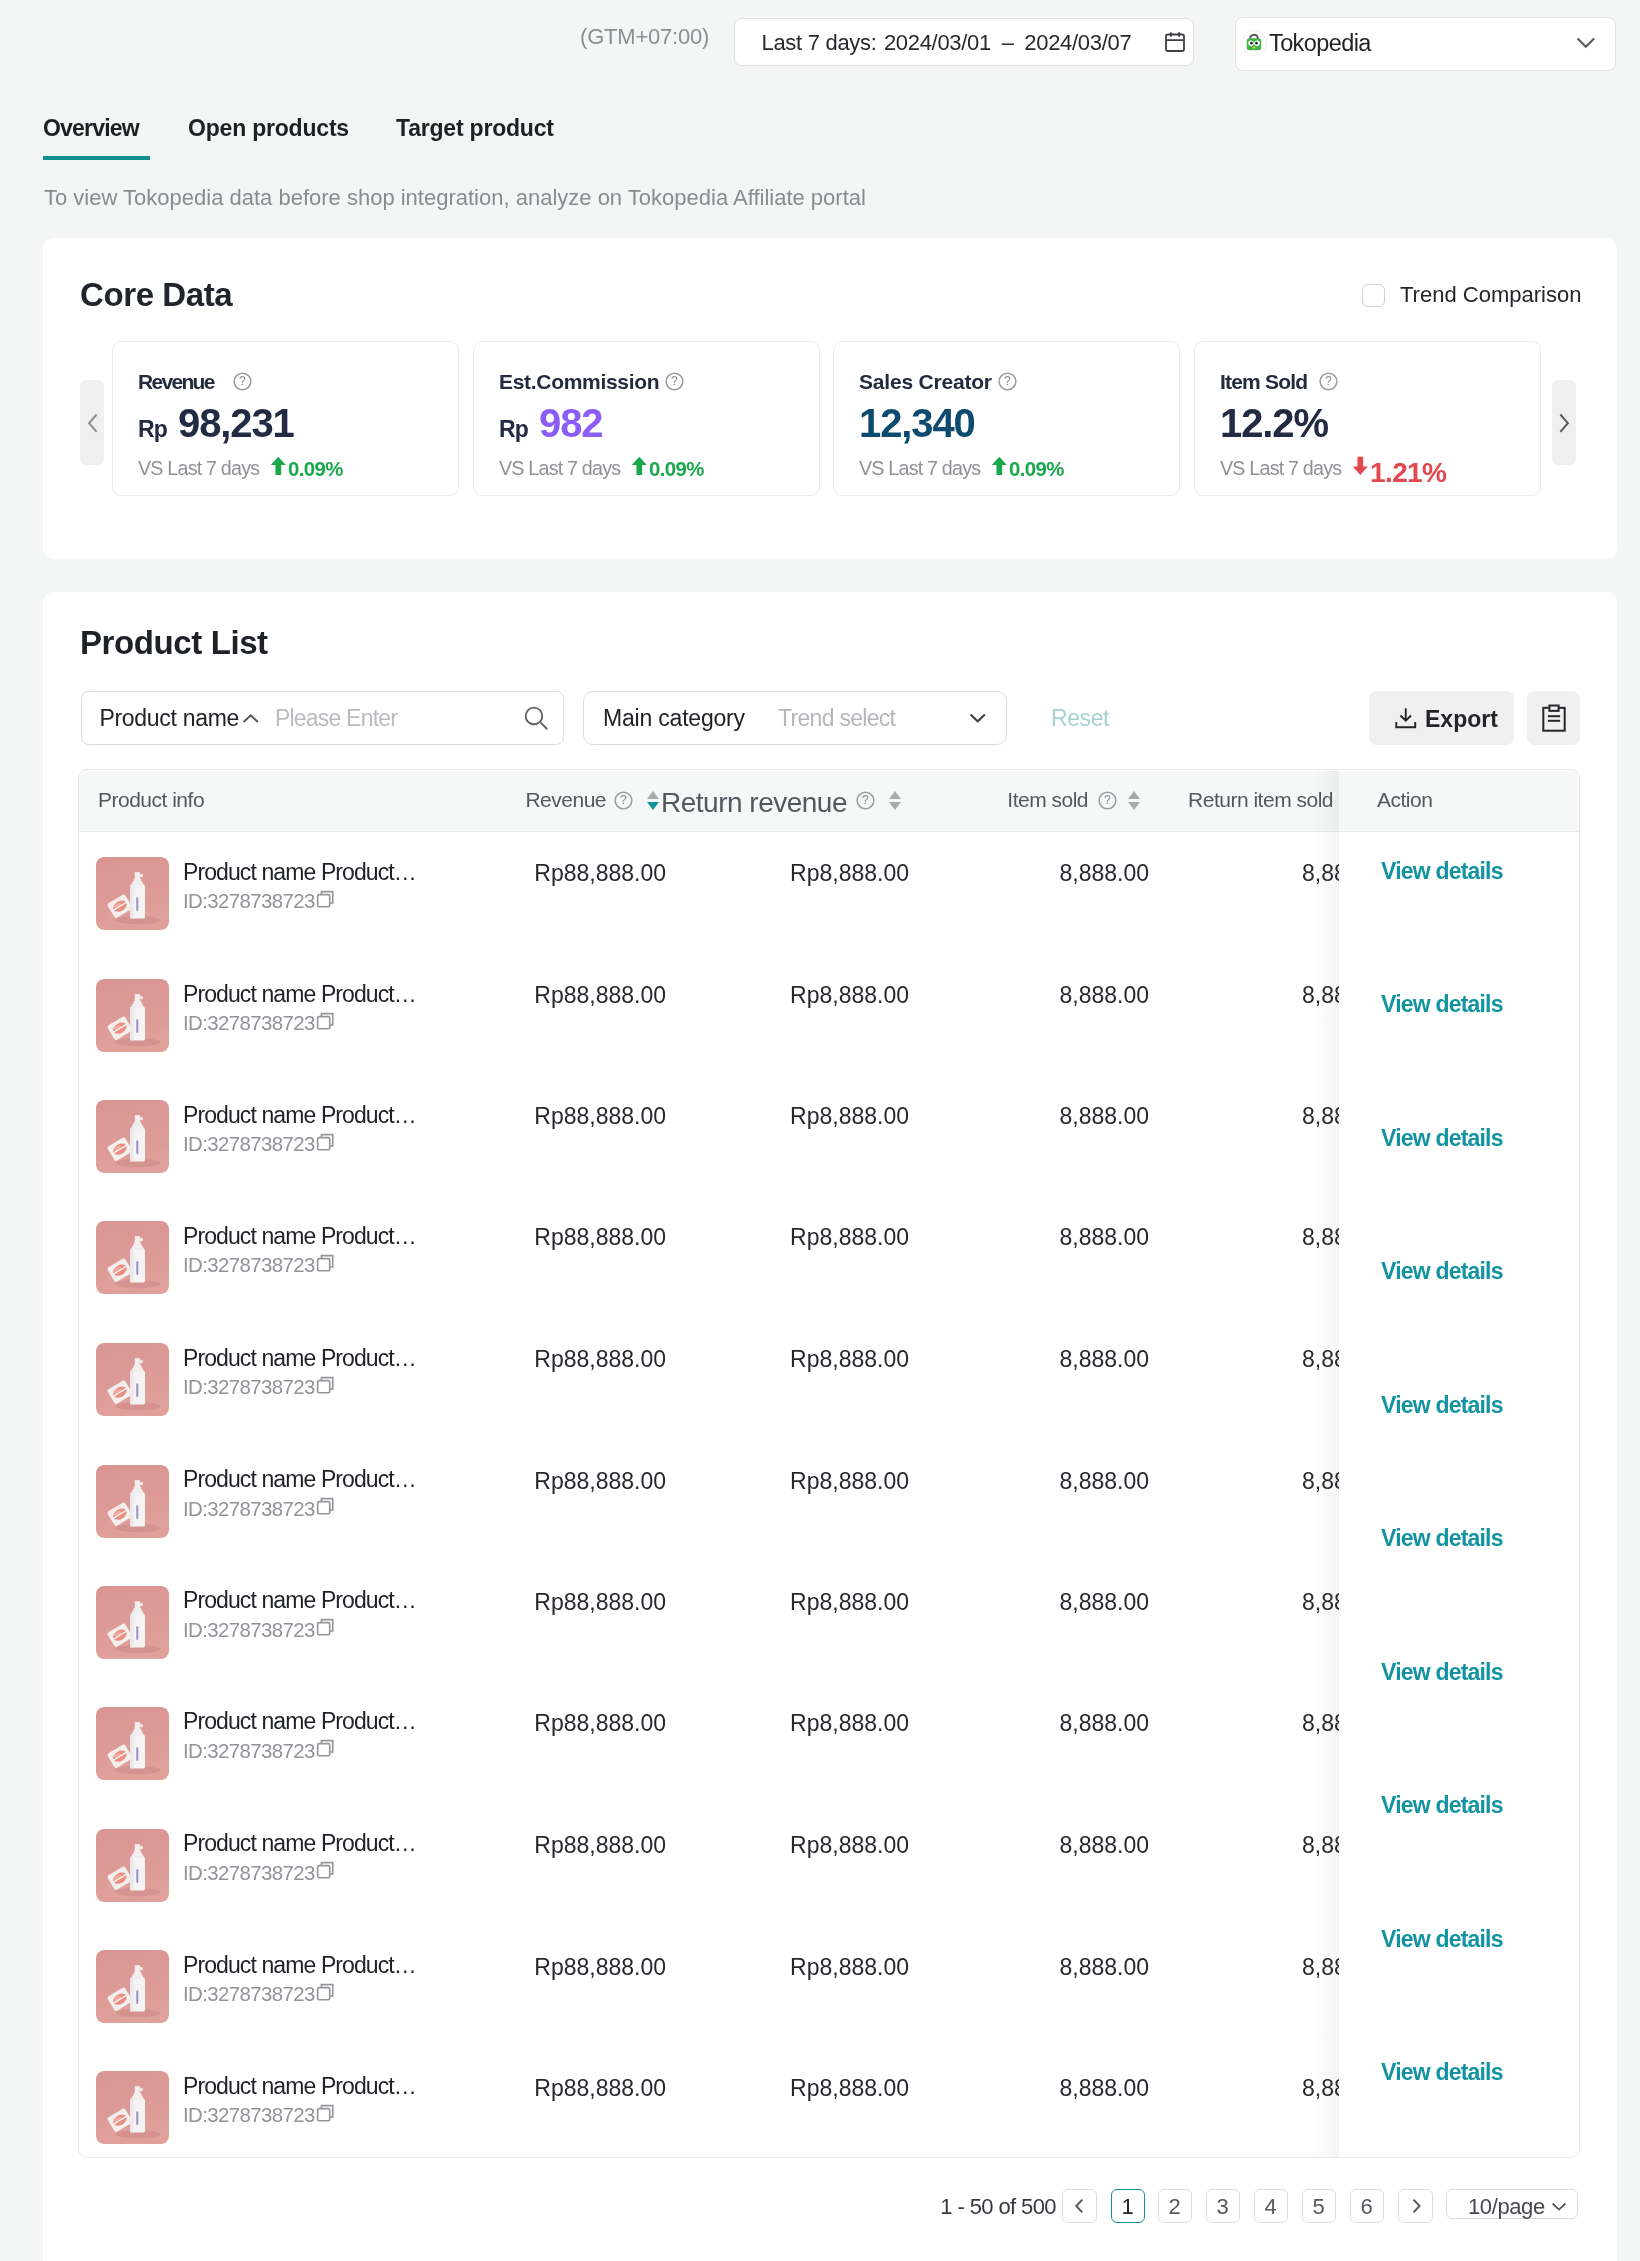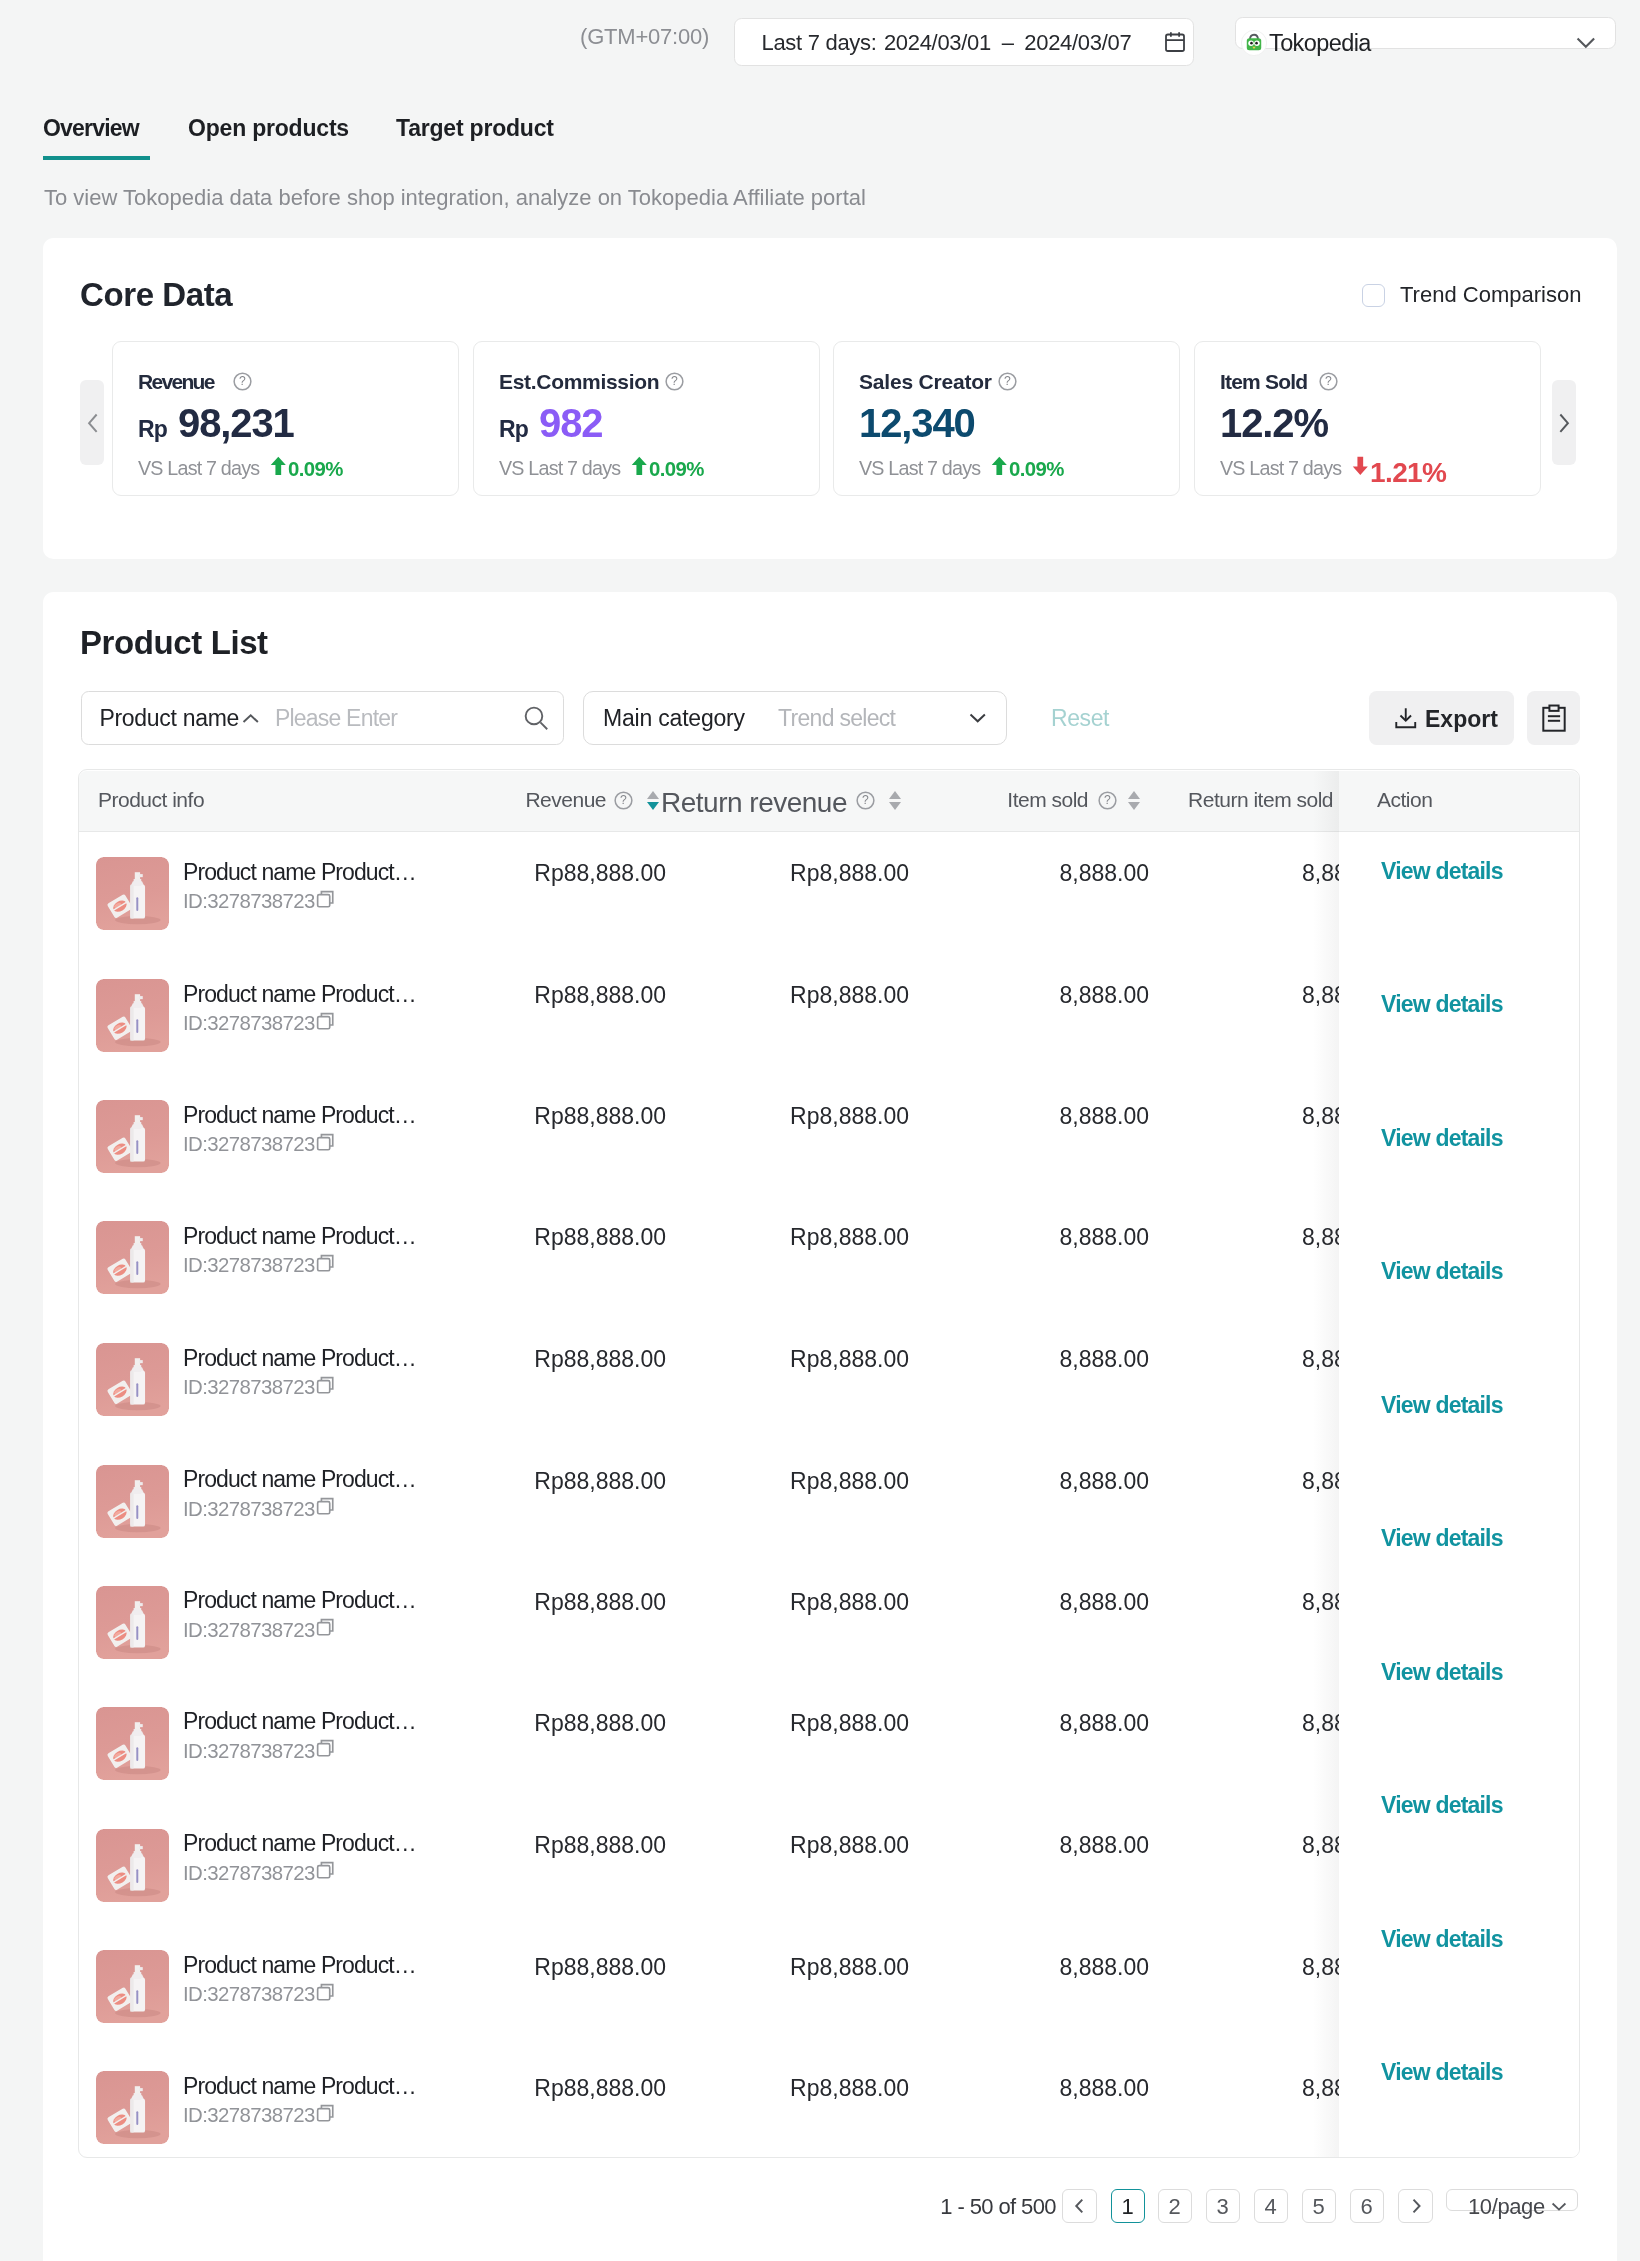--- a/index.html
+++ b/index.html
@@ -17,21 +17,21 @@
   <div class="abs" style="left:734px; top:18px; width:460px; height:48px; background:#fff; border:1.5px solid #e2e2e2; border-radius:7.6px;">
     <span class="abs" style="left:26.5px; top:13px; font-size:22px; letter-spacing:-0.3px; color:#27292d;">Last 7 days:  2024/03/01 – 2024/03/07</span>
     <svg class="abs" style="left:428px; top:10.6px;" width="24" height="24" viewBox="0 0 32 32" fill="none" stroke="#3c3f44" stroke-width="2.4">
       <rect x="4" y="6" width="24" height="22" rx="2.5"></rect>
         <line x1="4" y1="13.5" x2="28" y2="13.5"></line>
         <line x1="10.5" y1="3" x2="10.5" y2="9"></line>
         <line x1="21.5" y1="3" x2="21.5" y2="9"></line>
     </svg>
   </div>
 
-  <div class="abs" style="left:1235px; top:16.6px; width:381px; height:32px; background:#fff; border:1.5px solid #e2e2e2; border-radius:7.6px;">
+  <div class="abs" style="left:1235px; top:16.6px; width:381px; height:54px; background:#fff; border:1.5px solid #e2e2e2; border-radius:7.6px;">
     <svg class="abs" style="left:5.3px; top:12px;" width="26" height="26" viewBox="0 0 36 36">
       <circle cx="18" cy="18" r="17.5" fill="#fff" stroke="#ececec" stroke-width="1"></circle>
       <path d="M12.5 13 q0-6.5 5.5-6.5 q5.5 0 5.5 6.5" fill="none" stroke="#565a5e" stroke-width="2.6"></path>
       <rect x="8" y="11.5" width="20" height="16.5" rx="3.5" fill="#42b549"></rect>
       <circle cx="13.9" cy="18.2" r="3.8" fill="#fff"></circle>
         <circle cx="22.1" cy="18.2" r="3.8" fill="#fff"></circle>
       <circle cx="14.5" cy="18.2" r="1.8" fill="#1e1e1e"></circle>
         <circle cx="21.5" cy="18.2" r="1.8" fill="#1e1e1e"></circle>
       <path d="M15.7 23.2 h4.6 l-2.3 3.2 z" fill="#f2cf4e"></path>
     </svg>
@@ -620,20 +620,20 @@
       <span style="position:absolute;left:0;width:31px;text-align:center;top:6px;font-size:22px;color:#55585d;">5</span>
     </div>
   <div class="abs" style="left:1350px; top:2189px; width:34px; height:34px; border:1.5px solid #dcdcdc; border-radius:6px; background:#fff;">
       <span style="position:absolute;left:0;width:31px;text-align:center;top:6px;font-size:22px;color:#55585d;">6</span>
     </div>
   <div class="abs" style="left:1398px; top:2189px; width:35px; height:34px; border:1.5px solid #dcdcdc; border-radius:6px; background:#fff;">
       <svg style="position:absolute;left:13px;top:8.3px;" width="9.8" height="16" viewBox="0 0 13 21" fill="none" stroke="#55585d" stroke-width="2.6">
         <polyline points="2,2 10,10.5 2,19"></polyline>
       </svg>
     </div>
-  <div class="abs" style="left:1446px; top:2189px; width:132px; height:22px; border:1.5px solid #dcdcdc; border-radius:6px; background:#fff;">
+  <div class="abs" style="left:1446px; top:2189px; width:132px; height:30px; border:1.5px solid #dcdcdc; border-radius:6px; background:#fff;">
       <span style="position:absolute;left:21px;top:6px;font-size:22px;letter-spacing:-0.4px;color:#45474c;">10/page</span>
       <svg style="position:absolute;left:104px;top:12px;" width="16" height="9.8" viewBox="0 0 21 13" fill="none" stroke="#55585d" stroke-width="2.4">
         <polyline points="2,2 10.5,10 19,2"></polyline>
       </svg>
     </div>
 </div>
 
 
 </body></html>

